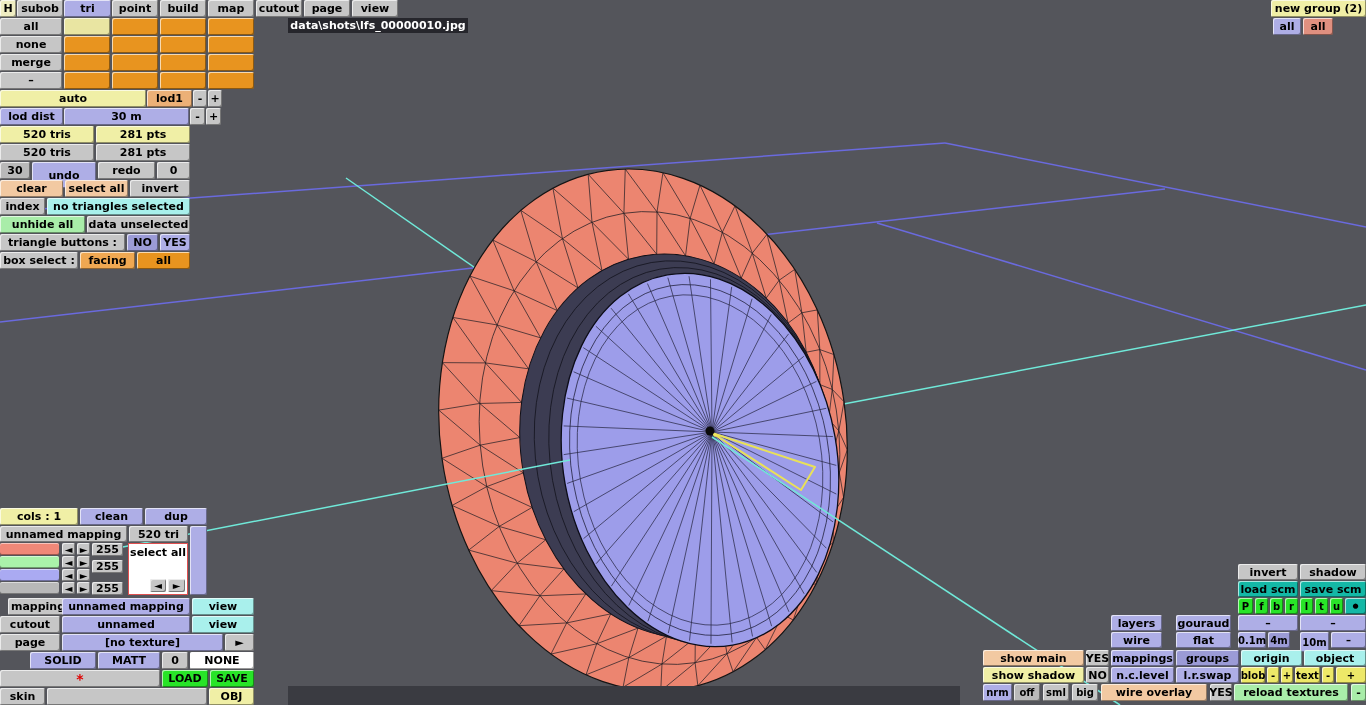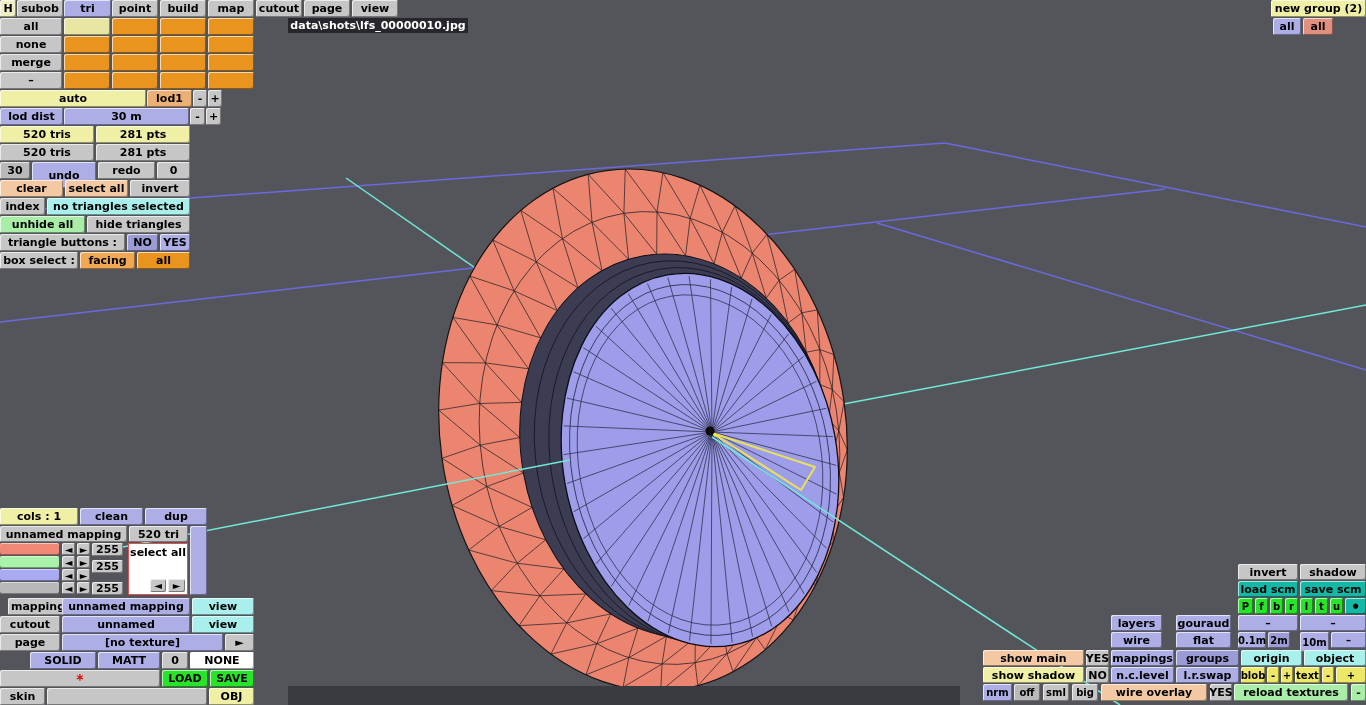--- a/index.html
+++ b/index.html
@@ -287,21 +287,21 @@
   <div class="b gray" style="left:157px;top:162px;width:33px;height:17px">0</div>
 
   <div class="b peach" style="left:0;top:180px;width:63px;height:17px">clear</div>
   <div class="b peach" style="left:65px;top:180px;width:63px;height:17px">select all</div>
   <div class="b gray" style="left:130px;top:180px;width:60px;height:17px">invert</div>
 
   <div class="b gray" style="left:0;top:198px;width:45px;height:17px">index</div>
   <div class="b cyan" style="left:47px;top:198px;width:143px;height:17px">no triangles selected</div>
 
   <div class="b green" style="left:0;top:216px;width:85px;height:17px">unhide all</div>
-  <div class="b gray" style="left:87px;top:216px;width:103px;height:17px">hide triangles</div>
+  <div class="b gray" style="left:87px;top:216px;width:103px;height:17px">data unselected</div>
 
   <div class="b gray" style="left:0;top:234px;width:125px;height:17px">triangle buttons :</div>
   <div class="b purpled" style="left:127px;top:234px;width:31px;height:17px">NO</div>
   <div class="b purple" style="left:160px;top:234px;width:30px;height:17px">YES</div>
 
   <div class="b gray" style="left:0;top:252px;width:78px;height:17px">box select :</div>
   <div class="b lorange" style="left:80px;top:252px;width:55px;height:17px">facing</div>
   <div class="b orange" style="left:137px;top:252px;width:53px;height:17px">all</div>
 
   <div class="b yellow" style="left:0;top:508px;width:78px;height:17px">cols : 1</div>
@@ -378,21 +378,21 @@
   <div class="b lgreen" style="left:1345px;top:598px;width:21px;height:16px;font-size:7px">●</div>
 
   <div class="b purple" style="left:1111px;top:615px;width:51px;height:16px">layers</div>
   <div class="b purple" style="left:1176px;top:615px;width:55px;height:16px">gouraud</div>
   <div class="b purple" style="left:1238px;top:615px;width:60px;height:16px">–</div>
   <div class="b purple" style="left:1300px;top:615px;width:66px;height:16px">–</div>
 
   <div class="b purple" style="left:1111px;top:632px;width:51px;height:16px">wire</div>
   <div class="b purple" style="left:1176px;top:632px;width:55px;height:16px">flat</div>
   <div class="b purple s" style="left:1238px;top:632px;width:28px;height:16px">0.1m</div>
-  <div class="b purpled s" style="left:1268px;top:632px;width:22px;height:16px">2m</div>
+  <div class="b purpled s" style="left:1268px;top:632px;width:22px;height:16px">4m</div>
   <div class="b purple s" style="left:1300px;top:632px;width:29px;height:20px">10m</div>
   <div class="b purple s" style="left:1331px;top:632px;width:35px;height:16px">–</div>
 
   <div class="b peach" style="left:983px;top:650px;width:101px;height:16px">show main</div>
   <div class="b gray" style="left:1086px;top:650px;width:23px;height:16px">YES</div>
   <div class="b purple" style="left:1111px;top:650px;width:63px;height:16px">mappings</div>
   <div class="b purpled" style="left:1176px;top:650px;width:63px;height:16px">groups</div>
   <div class="b cyan" style="left:1241px;top:650px;width:61px;height:16px">origin</div>
   <div class="b cyan" style="left:1304px;top:650px;width:62px;height:16px">object</div>
 

